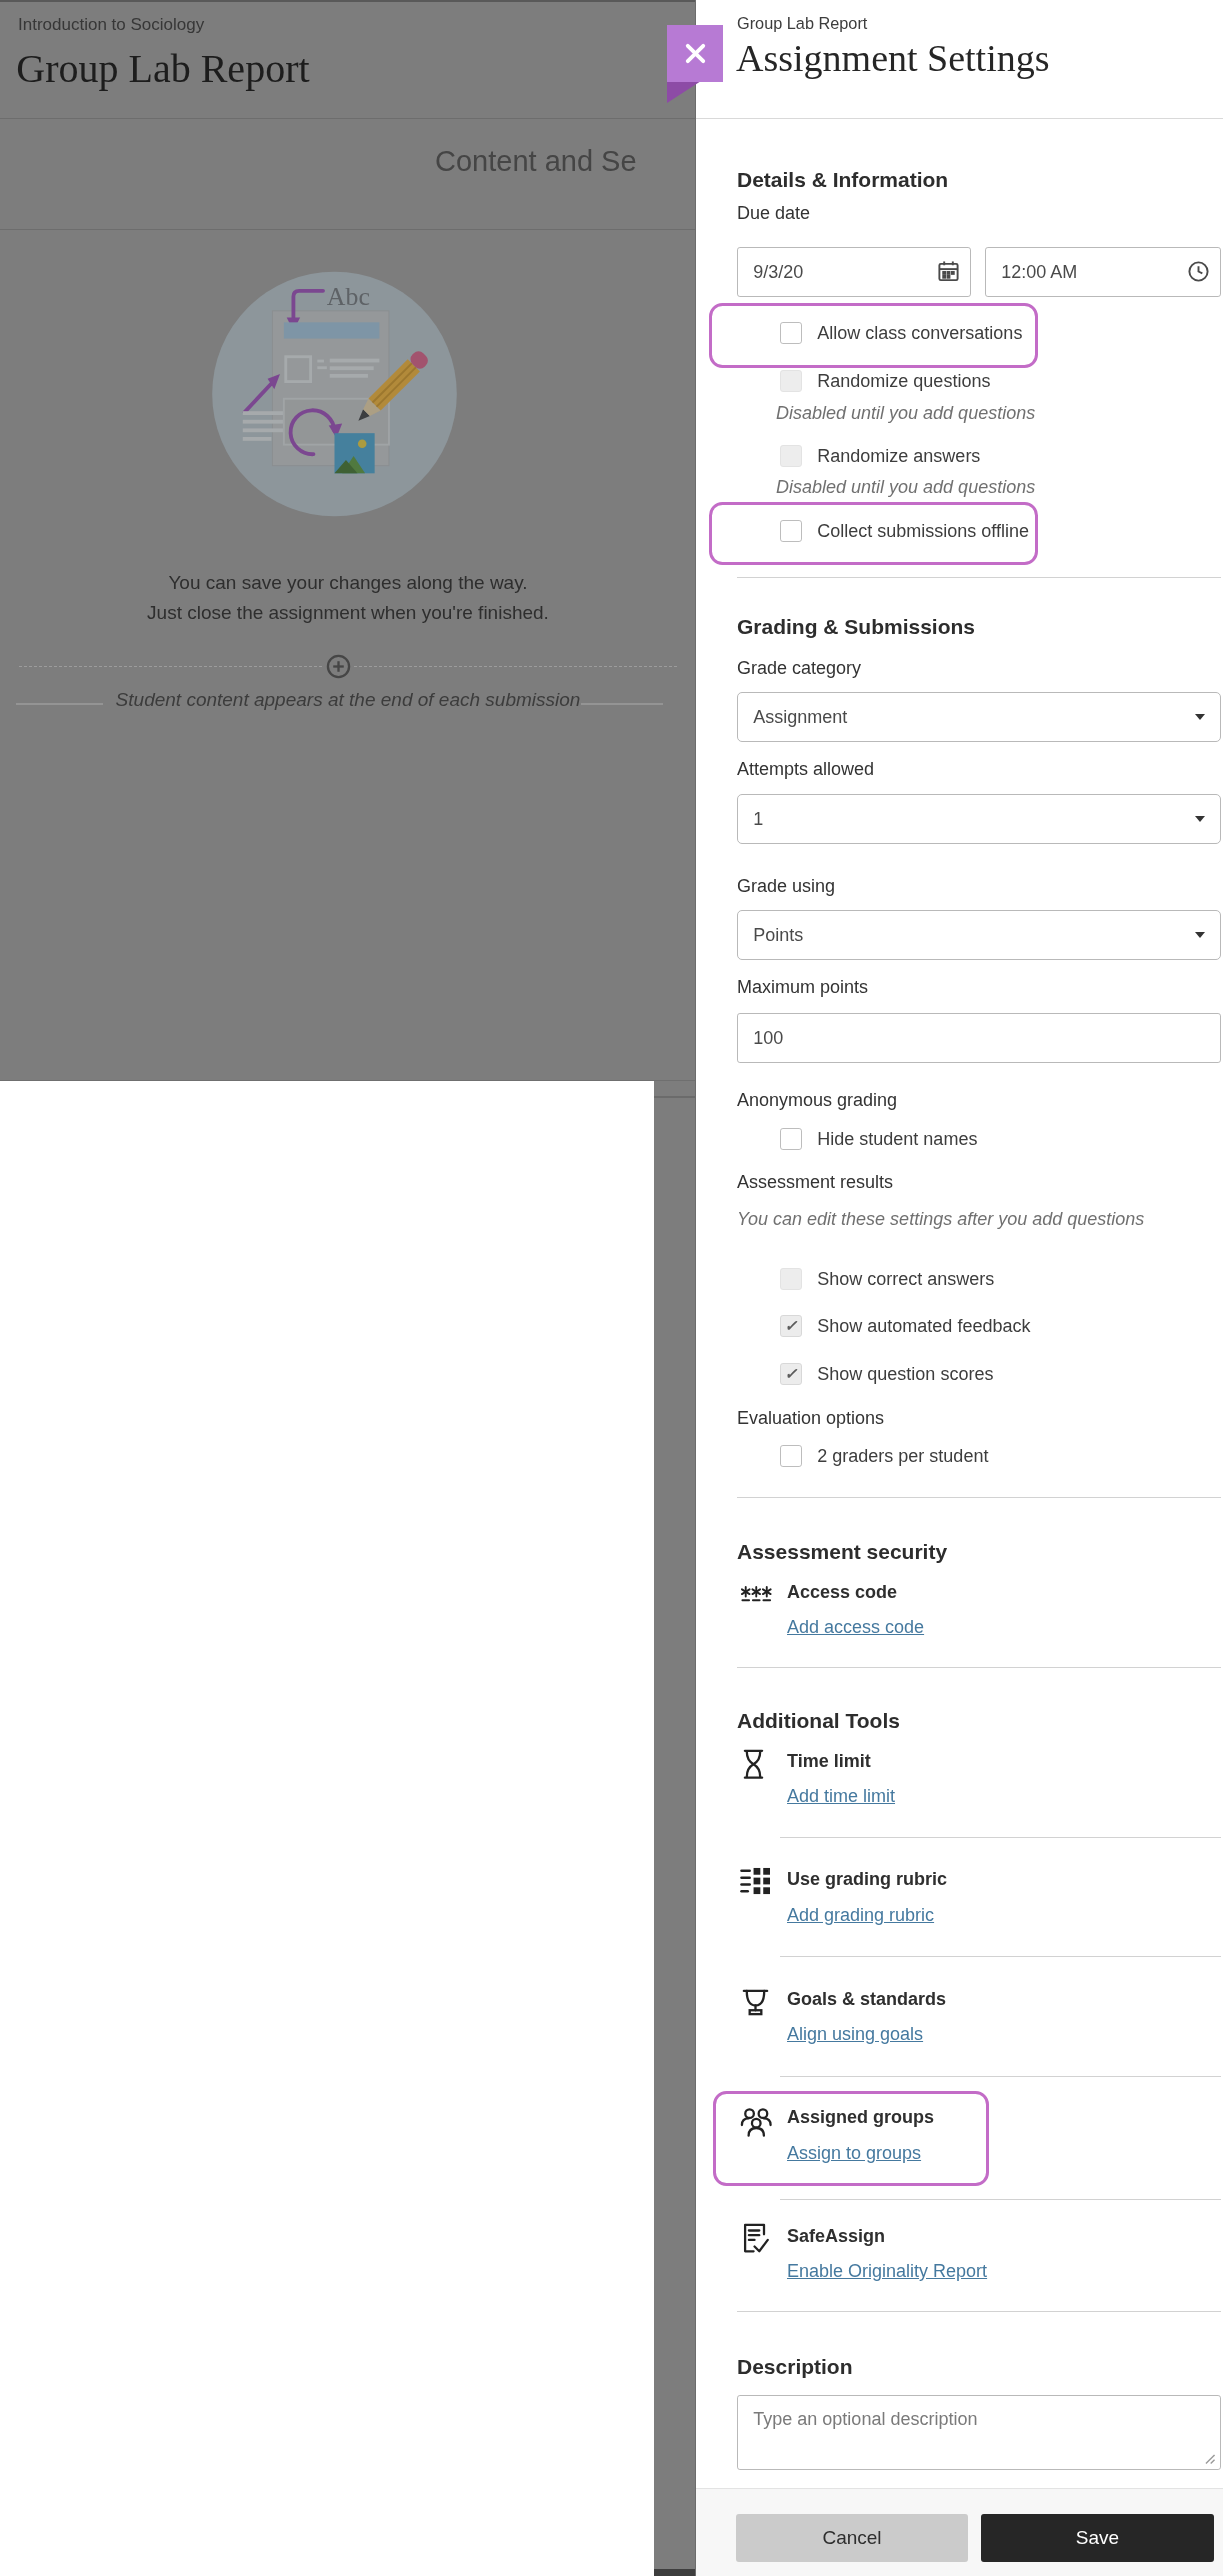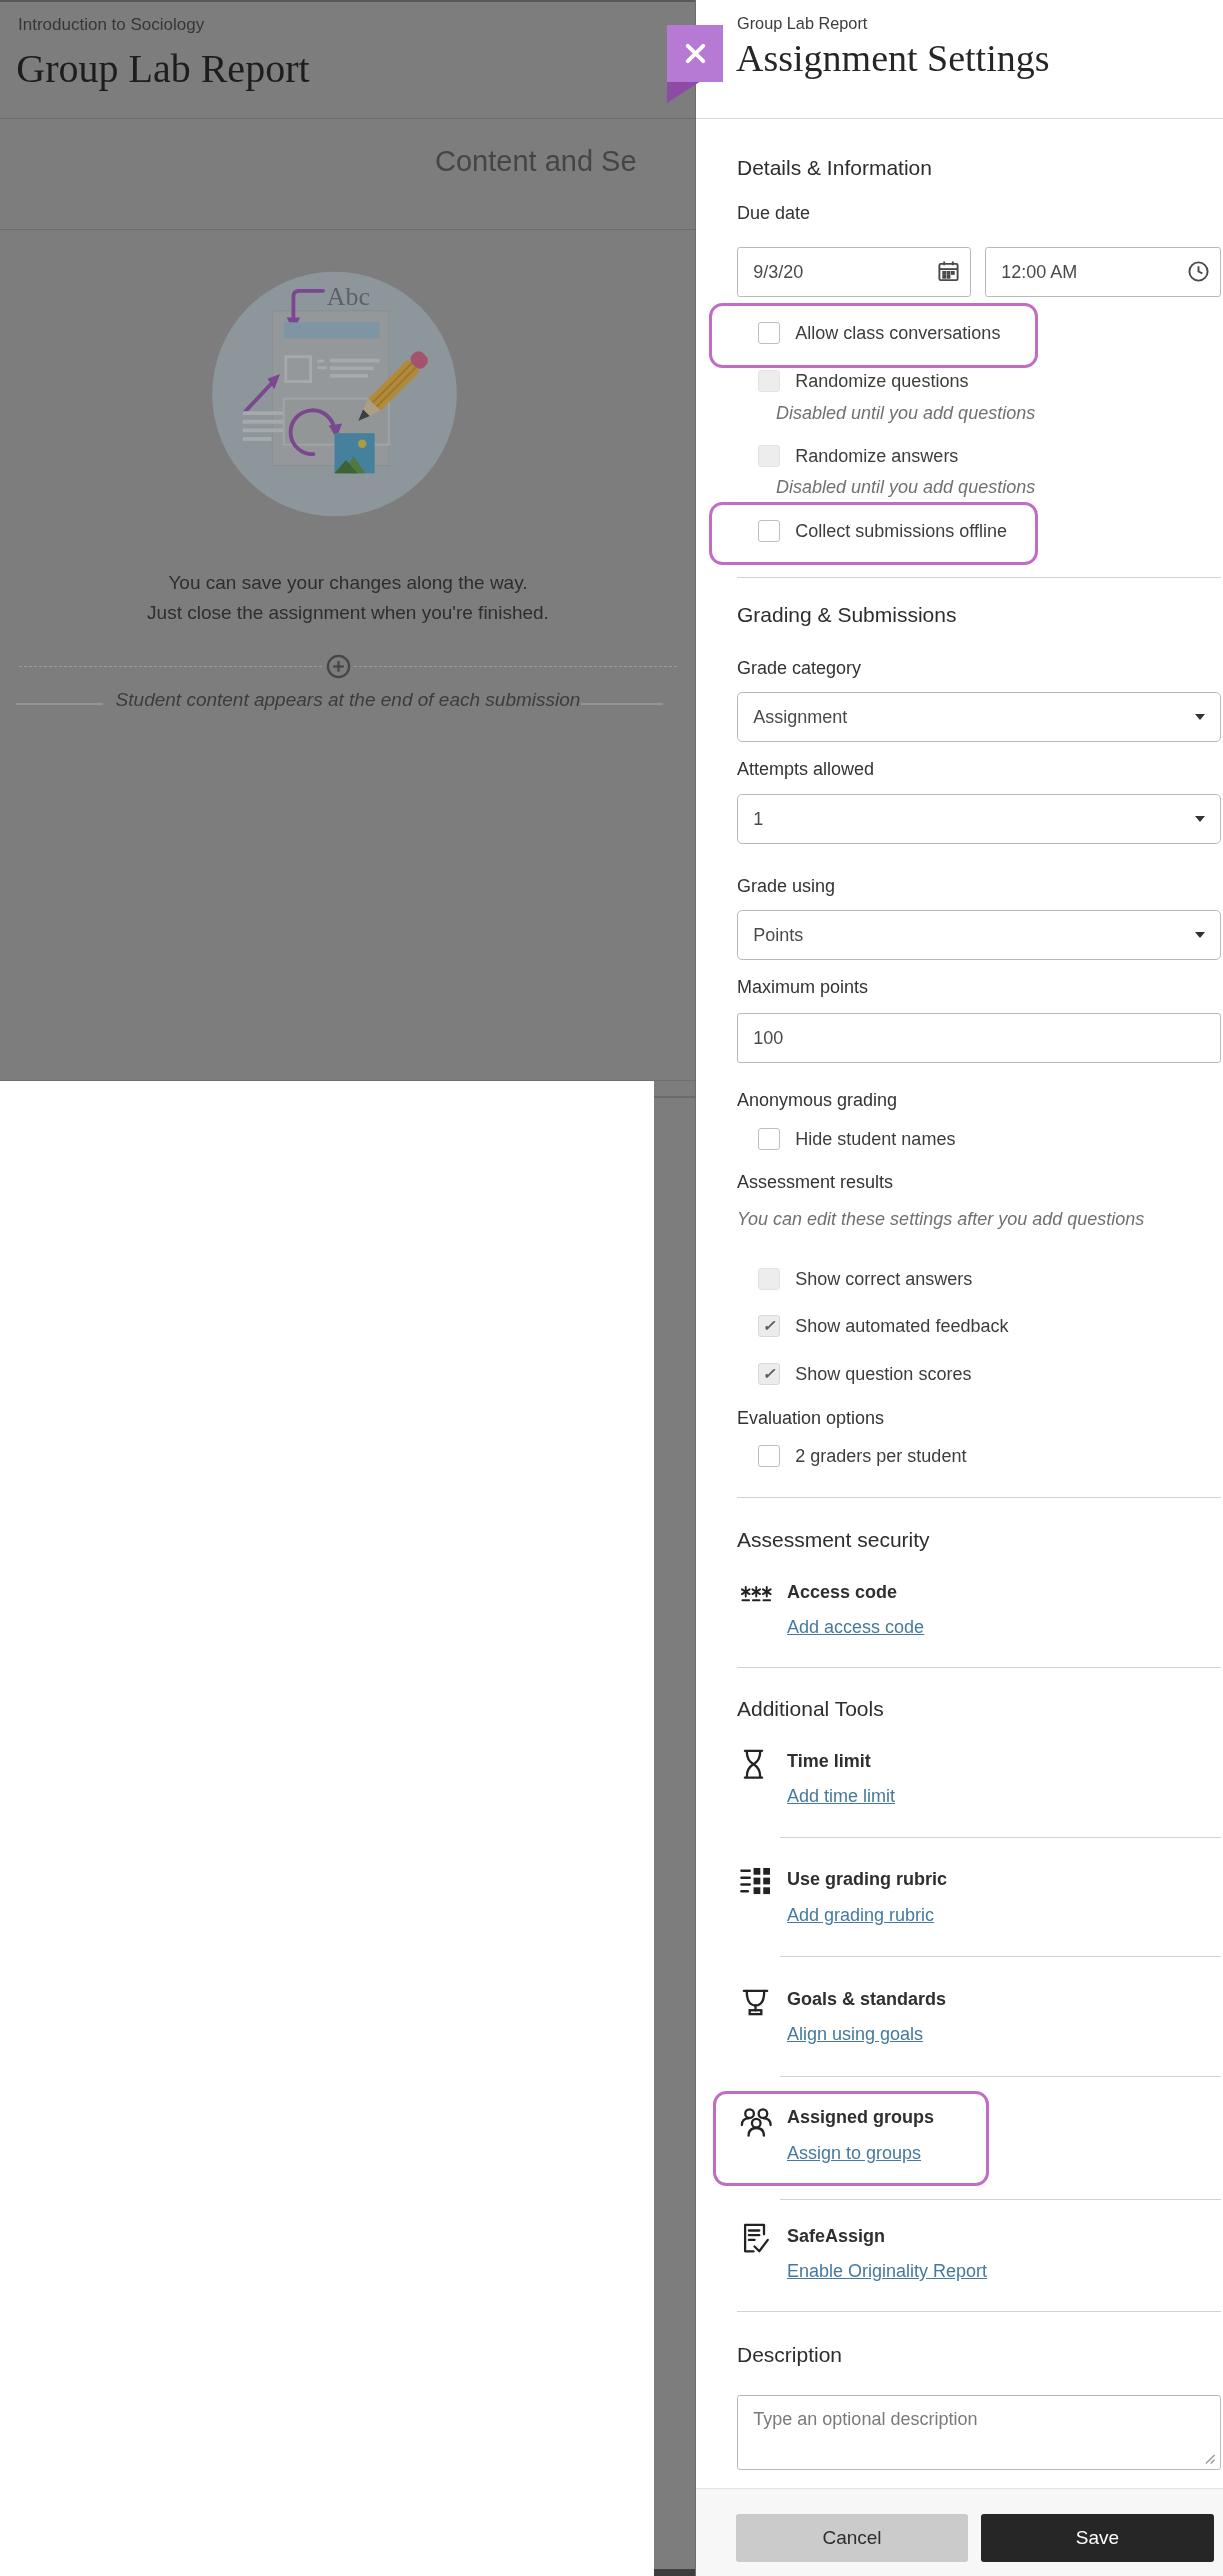--- a/index.html
+++ b/index.html
@@ -33,31 +33,31 @@
   
   #closebtn{position:absolute;left:667px;top:25px;width:56px;height:57px;background:#b77ad4;z-index:10;
     display:flex;align-items:center;justify-content:center;cursor:pointer;}
   #closetail{position:absolute;left:667px;top:82px;z-index:9;line-height:0;}
 
   
   #panel{position:absolute;left:696px;top:0;width:528px;height:2576px;background:#fff;box-shadow:-1px 0 0 #6c6c6c;}
   .ctx{position:absolute;left:41px;top:14.3px;font-size:16.3px;color:#3d3d3d;}
   .ptit{position:absolute;left:40px;top:36px;font-family:"Liberation Serif",serif;font-size:38px;color:#262626;}
   .phr{position:absolute;left:0;top:118px;width:528px;border-top:1px solid #d9d9d9;}
-  .h2{position:absolute;left:41px;font-size:21px;font-weight:400;color:#2d2d2d;}
+  .h2{position:absolute;left:41px;font-size:21px;font-weight:700;color:#2d2d2d;margin-top:12px;}
   .lb{position:absolute;left:41px;font-size:18px;font-weight:400;color:#333;}
   .field{position:absolute;height:50px;border:1px solid #b9b9b9;border-radius:2.9px;background:#fff;
     font-size:18px;color:#4a4a4a;padding:0 42px 0 15.3px;box-sizing:border-box;font-family:inherit;outline:none;}
   .fwrap{position:absolute;border-radius:22px;}
   .fico{position:absolute;right:11.5px;top:13.4px;line-height:0;}
   .sel{position:absolute;height:50px;border:1px solid #b9b9b9;border-radius:5px;background:#fff;
     box-sizing:border-box;display:flex;align-items:center;justify-content:space-between;
     padding:0 15.3px;font-size:18px;color:#4a4a4a;cursor:pointer;}
   .caret{width:0;height:0;border-left:5.7px solid transparent;border-right:5.7px solid transparent;border-top:6.7px solid #333;}
-  .cbrow{position:absolute;left:34px;display:flex;align-items:center;gap:15.3px;padding-left:28px;}
+  .cbrow{position:absolute;left:56px;display:flex;align-items:center;gap:15.3px;padding-left:28px;}
   .box{width:20px;height:20px;border:1px solid #bdbdbd;border-radius:2.9px;background:#fff;flex:none;
     display:flex;align-items:center;justify-content:center;font-size:15.3px;font-weight:700;color:#5c5c5c;cursor:pointer;}
   .box.dis{background:#ededed;border-color:#e3e3e3;cursor:default;}
   .box.chk{background:#ececec;border-color:#d8d8d8;}
   .cblab{font-size:18px;color:#3d3d3d;}
   .note{position:absolute;left:80px;font-size:18px;font-style:italic;color:#707070;}
   .hl{position:absolute;border:3.8px solid #c36cc7;border-radius:13.4px;pointer-events:none;}
   .hr{position:absolute;left:41px;width:484px;border-top:1px solid #d2d2d2;}
   .hr.in{left:84px;width:441px;}
   .tlb{position:absolute;left:91px;font-size:18px;font-weight:700;color:#2f2f2f;}

